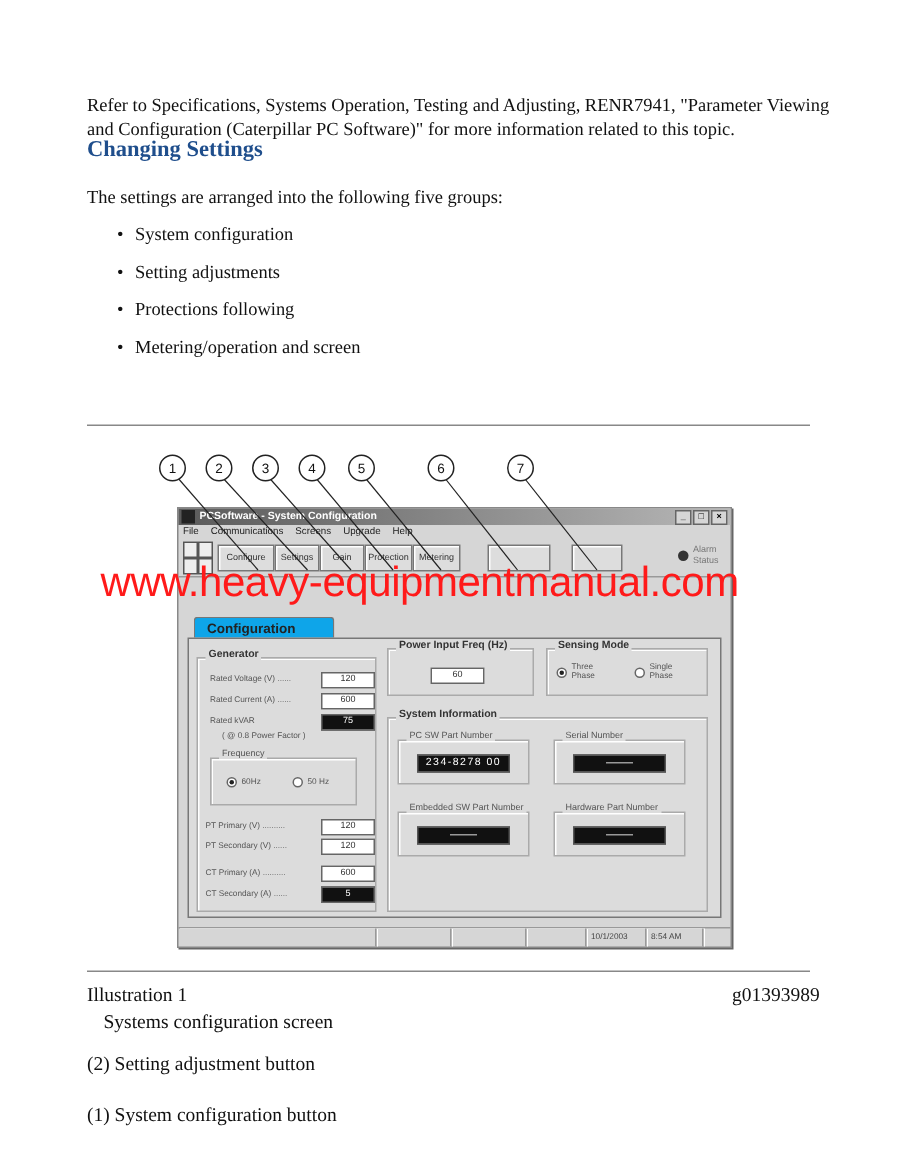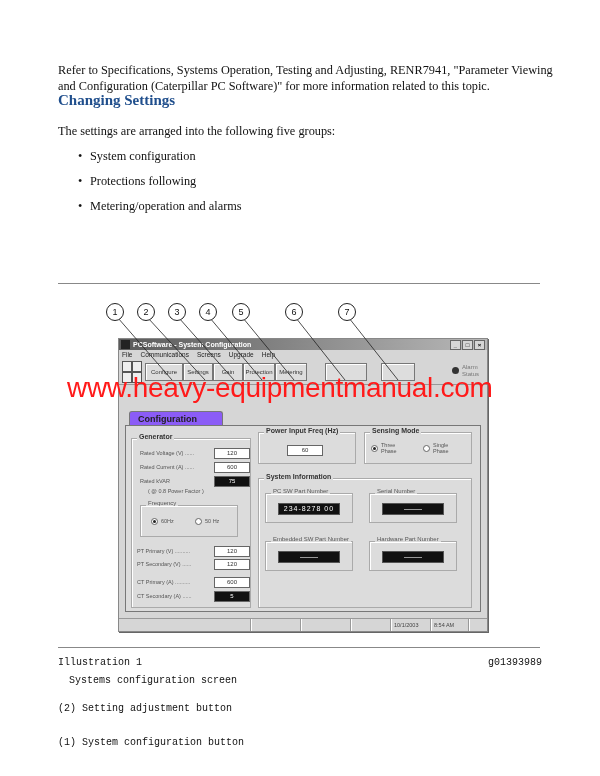--- a/index.html
+++ b/index.html
@@ -24,50 +24,51 @@
   .winctrls { position:absolute; right:2px; top:1px; display:flex; gap:1px; }
   .winctrls span { width:9px; height:8px; background:#d6d6d6; border:1px solid #666; font-size:6px; line-height:8px; text-align:center; color:#000; }
   .menubar { height:10px; font-size:6.5px; line-height:10px; padding-left:3px; display:flex; gap:8px; color:#222; }
   .toolbar { height:24px; position:relative; border-bottom:1px solid #999; }
   .tbicons { position:absolute; left:3px; top:1px; width:20px; height:22px; }
   .tbicons span { position:absolute; width:8px; height:9px; border:1px solid #555; background:#eee; }
   .tbbtn { position:absolute; top:3px; height:16px; border:1px solid #777; background:#ddd; box-shadow:inset 1px 1px 0 #fff; font-size:6px; line-height:16px; text-align:center; color:#333; }
   .alarm { position:absolute; right:8px; top:4px; font-size:6px; color:#777; line-height:7px; }
   .alarm .led { position:absolute; left:-10px; top:3px; width:7px; height:7px; border-radius:50%; background:#333; }
 
-  .tab { position:absolute; left:10px; top:72px; width:84px; height:14px; background:#8b5cf6; border:1px solid #777; border-bottom:none; border-radius:3px 3px 0 0; font-size:9px; font-weight:bold; line-height:14px; padding-left:8px; color:#222; }
+  .tab { position:absolute; left:10px; top:72px; width:84px; height:14px; background:#0ea5e9; border:1px solid #777; border-bottom:none; border-radius:3px 3px 0 0; font-size:9px; font-weight:bold; line-height:14px; padding-left:8px; color:#222; }
   .panel { position:absolute; left:6px; top:86px; width:354px; height:185px; border:1px solid #777; background:#dcdcdc; }
   .grp { position:absolute; border:1px solid #aaa; box-shadow:inset 1px 1px 0 #fff; }
   .grp-title { position:absolute; top:-6px; left:5px; background:#dcdcdc; padding:0 2px; font-size:7px; font-weight:bold; color:#333; }
   .grp-title.light { font-weight:normal; font-size:6px; color:#555; }
   .lbl { position:absolute; font-size:5.5px; color:#555; white-space:nowrap; }
   .field { position:absolute; height:9px; background:#fff; border:1px solid #666; font-size:6px; text-align:center; line-height:9px; color:#333; }
   .field.dark { background:#111; color:#fff; }
   .radio { position:absolute; font-size:5.5px; color:#555; white-space:nowrap; }
   .radio i { display:inline-block; width:5px; height:5px; border:1px solid #666; border-radius:50%; background:#fff; margin-right:3px; vertical-align:middle; position:relative; }
   .radio i.on::after { content:""; position:absolute; left:1px; top:1px; width:3px; height:3px; border-radius:50%; background:#222; }
   .darkbox { position:absolute; width:60px; height:10px; background:#111; border:1px solid #555; color:#fff; font-size:7px; text-align:center; line-height:10px; letter-spacing:1px; }
   .darkbox .dash { display:inline-block; width:18px; height:1px; background:#999; vertical-align:middle; }
   .statusbar { position:absolute; left:0; bottom:0; width:368px; height:12px; border-top:1px solid #999; display:flex; font-size:5.5px; color:#444; }
   .statusbar span { border-right:1px solid #999; box-shadow:1px 0 0 #fff; line-height:12px; padding-left:3px; }
 
   .watermark { position:absolute; left:40px; top:372px; font-family:"Liberation Sans", sans-serif; font-size:28px; color:#ff1a1a; letter-spacing:-0.3px; white-space:nowrap;margin-left:27px; }
 
-  .caption { position:absolute; font-size:10px; font-family:Liberation Mono, monospace; line-height:14px; }
+  .caption { position:absolute; font-size:13px; font-family:Liberation Serif, serif; line-height:14px; }
 </style>
 </head>
 <body>
 
 <div class="intro">Refer to Specifications, Systems Operation, Testing and Adjusting, RENR7941, "Parameter Viewing and Configuration (Caterpillar PC Software)" for more information related to this topic.</div>
 <div class="heading">Changing Settings</div>
 <div class="lead">The settings are arranged into the following five groups:</div>
 <ul class="bullets">
   <li>System configuration</li>
+  <li>Setting adjustments</li>
   <li>Protections following</li>
-  <li>Metering/operation and alarms</li>
+  <li>Metering/operation and screen</li>
 </ul>
 <div class="rule" style="top:283px;"></div>
 
 <div class="fig">
 
   <div class="win">
     <div class="titlebar">
       <span class="appicon"></span>
       <span>PCSoftware - System Configuration</span>
       <div class="winctrls">

